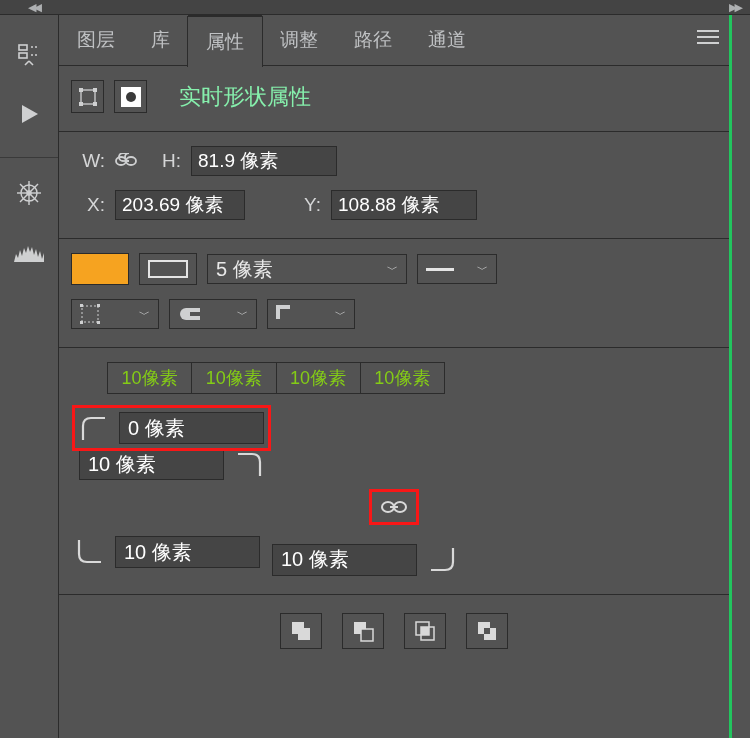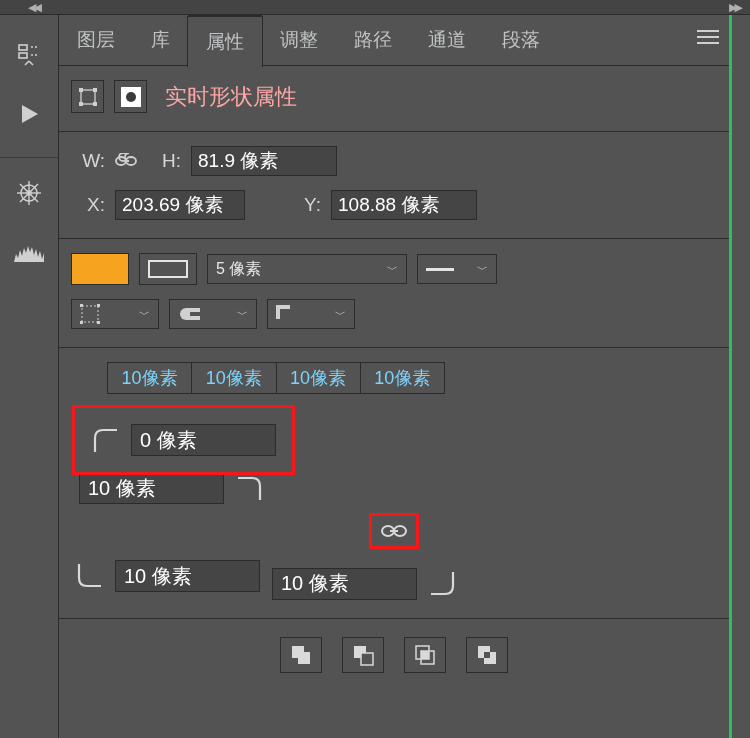--- a/index.html
+++ b/index.html
@@ -14,38 +14,38 @@
   .panel{flex:1;display:flex;flex-direction:column;border-right:3px solid #22c55e}
   .tabs{height:50px;display:flex;align-items:center;gap:0;border-bottom:1px solid #2b2b2b;padding:0 8px 0 0;position:relative}
   .tab{padding:0 18px;height:50px;display:flex;align-items:center;color:#bfc1c3;font-size:19px;cursor:pointer}
   .tab.active{background:#535353;box-shadow:inset 0 -1px 0 #535353, 0 -1px 0 #2b2b2b, -1px 0 0 #2b2b2b, 1px 0 0 #2b2b2b;position:relative;top:1px;border-top:1px solid #2b2b2b}
   .tabs .ham{position:absolute;right:10px;top:14px;color:#bfc1c3}
   .section{padding:14px 12px 18px 12px;border-bottom:1px solid #2b2b2b}
   .row{display:flex;align-items:center;gap:10px;margin-bottom:14px}
   .row:last-child{margin-bottom:0}
   .hdr{display:flex;align-items:center;gap:10px}
   .icon-btn{width:31px;height:31px;border:1px solid #2b2b2b;background:#535353;display:flex;align-items:center;justify-content:center}
-  .title{font-size:22px;color:#fca5a5;margin-left:8px}
+  .title{font-size:22px;color:#86efac;margin-left:22px}
   .lbl{width:34px;text-align:right;color:#d5d6d7;font-size:19px}
   .field{height:30px;background:#454545;border:1px solid #2b2b2b;color:#fff;font-size:19px;padding:0 6px;box-sizing:border-box;display:flex;align-items:center;overflow:hidden;white-space:nowrap}
   .field.w1{width:130px}
   .field.w2{width:146px}
   .link-ic{color:#cfd0d1}
   .swatch{width:56px;height:30px;border:1px solid #2b2b2b;display:flex;align-items:center;justify-content:center}
   .fill{background:#f6a320}
   .stroke{background:#535353}
   .stroke .inner{width:36px;height:14px;border:2px solid #e4e4e4}
   .sel{height:30px;border:1px solid #2b2b2b;display:flex;align-items:center;justify-content:space-between;padding:0 8px;box-sizing:border-box}
   .sel .caret{font-size:11px;color:#cfd0d1}
   .sel.w-a{width:200px;gap:10px}
   .sel.w-b{width:80px}
   .sel.w-c{width:88px}
   .tiny-line{width:28px;height:3px;background:#e4e4e4}
   .corners-combined{display:flex;gap:0;border:1px solid #2b2b2b;width:336px;margin-left:36px}
-  .cc-cell{flex:1;height:30px;display:flex;align-items:center;justify-content:center;font-size:18px;color:#7dd3fc;border-right:1px solid #2b2b2b}
+  .cc-cell{flex:1;height:30px;display:flex;align-items:center;justify-content:center;font-size:18px;color:#84cc16;border-right:1px solid #2b2b2b}
   .cc-cell:last-child{border-right:none}
   .corner-grid{display:flex;align-items:center;gap:12px;margin-left:4px}
   .cshape{width:28px;height:28px}
   .cfield{width:145px;height:32px;background:#454545;border:1px solid #2b2b2b;color:#fff;font-size:20px;display:flex;align-items:center;padding:0 8px;box-sizing:border-box}
   .hl-red{outline:3px solid #f81717}
   .center-link{display:flex;justify-content:center;margin:12px 0 14px}
   .footer-row{display:flex;gap:20px;justify-content:center;padding:18px 0}
   .fbtn{width:40px;height:34px;border:1px solid #2b2b2b;background:#535353;display:flex;align-items:center;justify-content:center}
   .panel-scroll{flex:1;overflow:hidden}
   svg{display:block}
@@ -96,21 +96,20 @@
     </div>
 
     <div class="panel">
       <div class="tabs">
         <div class="tab">图层</div>
         <div class="tab">库</div>
         <div class="tab active">属性</div>
         <div class="tab">调整</div>
         <div class="tab">路径</div>
         <div class="tab">通道</div>
-        <div class="tab">段落</div>
         <div class="ham">
           <svg width="22" height="16" viewBox="0 0 22 16">
               <g stroke="#cfd0d1" stroke-width="2">
                 <line x1="0" y1="2" x2="22" y2="2"></line>
                 <line x1="0" y1="8" x2="22" y2="8"></line>
                 <line x1="0" y1="14" x2="22" y2="14"></line>
               </g>
             </svg>
         </div>
       </div>
@@ -164,21 +163,21 @@
           </div>
         </div>
 
         <div class="section">
           <div class="row">
             <div class="swatch fill"></div>
             <div class="swatch stroke">
                 <div class="inner"></div>
               </div>
             <div class="sel w-a">
-              <span style="font-size:16px">5 像素</span>
+              <span style="font-size:20px">5 像素</span>
               <span class="caret">﹀</span>
             </div>
             <div class="sel w-b">
               <div class="tiny-line"></div>
               <span class="caret">﹀</span>
             </div>
           </div>
           <div class="row">
             <div class="sel w-c">
               <svg width="20" height="20" viewBox="0 0 20 20">
@@ -209,21 +208,21 @@
         <div class="section">
           <div class="corners-combined">
             <div class="cc-cell">10像素</div>
             <div class="cc-cell">10像素</div>
             <div class="cc-cell">10像素</div>
             <div class="cc-cell">10像素</div>
           </div>
 
           <div style="height:14px"></div>
 
-          <div class="corner-grid hl-red" style="padding:16px;width:fit-content">
+          <div class="corner-grid hl-red" style="padding:4px;width:fit-content">
             <svg class="cshape" viewBox="0 0 28 28">
                 <path d="M4 26 L4 12 Q4 4 12 4 L26 4" fill="none" stroke="#d9d9d9" stroke-width="2.2"></path>
               </svg>
             <div class="cfield focus">0 像素</div>
           </div>
           <div class="corner-grid" style="display:inline-flex;margin-left:8px">
             <div class="cfield">10 像素</div>
             <svg class="cshape" viewBox="0 0 28 28">
                 <path d="M2 4 L16 4 Q24 4 24 12 L24 26" fill="none" stroke="#d9d9d9" stroke-width="2.2"></path>
               </svg>

